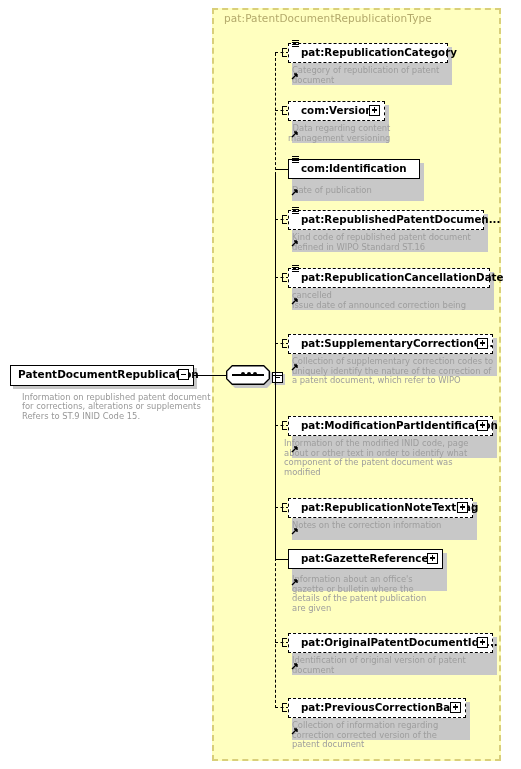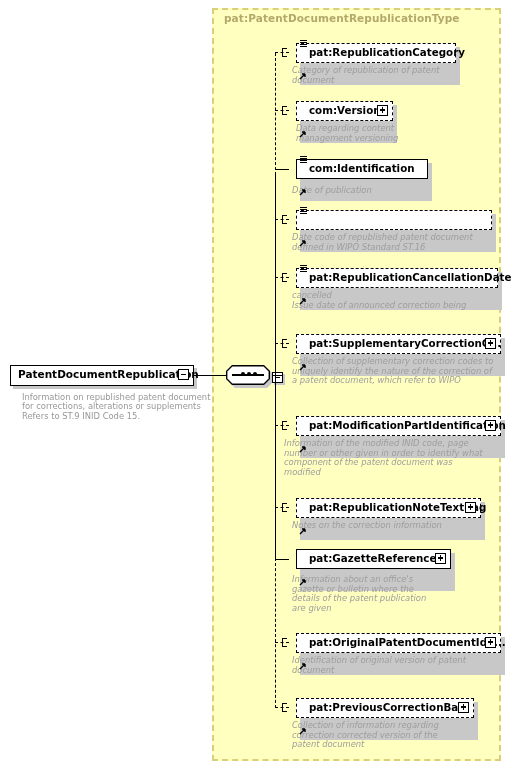--- a/index.html
+++ b/index.html
@@ -25,21 +25,21 @@
     border: 2px dashed #d9cf7a;
     background: #ffffbf;
     box-sizing: border-box;
   }
   #type-label {
     position: absolute;
     left: 224px;
     top: 12px;
     font-size: 10.5px;
     color: #b3a96b;
-    font-weight: bold;
+    font-weight: normal;
     letter-spacing: 0.1px;
     white-space: nowrap;
   }
 
   
   #root-node {
     position: absolute;
     left: 10px;
     top: 365px;
     width: 184px;
@@ -190,21 +190,20 @@
     border-left: 1.6px solid #000;
     border-top: 1.6px solid #000;
     border-bottom: 1.6px solid #000;
     box-sizing: border-box;
   }
 
   
   .elem {
     position: absolute;
     height: 38px;
-    margin-left: 8px;
   }
   .elem .shadow {
     position: absolute;
     left: 4px; top: 4px;
     right: -4px; bottom: -4px;
     background: #c8c8c8;
   }
   .elem .ebox {
     position: absolute;
     left: 0; top: 0;
@@ -281,21 +280,21 @@
     background: #000;
   }
 
   
   .edoc {
     position: absolute;
     font-size: 8.4px;
     line-height: 9.6px;
     color: #9d9d9d;
   }
-  .edoc div { white-space: nowrap; font-style: italic; }
+  .edoc div { white-space: nowrap; }
 </style>
 </head>
 <body>
 
 <div id="type-container"></div>
 <div id="type-label">pat:PatentDocumentRepublicationType</div>
 
 <div id="root-node">
   <div class="shadow"></div>
   <div class="box"></div>
@@ -358,21 +357,21 @@
   <div class="shadow"></div>
   <div class="ebox"></div>
   <div class="ref-arrow">
     <svg width="8" height="8" viewBox="0 0 8 8">
         <path d="M1 7 L6 2 M6 2 L3 2 M6 2 L6 5" stroke="#000" stroke-width="1.4" fill="none"></path>
       </svg>
   </div>
   <div class="ename">com:Version</div>
   <div class="plusbox" style="right:5px;"></div>
 </div>
-<div class="edoc" style="left:296px;top:124px;">
+<div class="edoc" style="left:288px;top:124px;text-align:right;">
   <div>Data regarding content</div>
   <div>management versioning</div>
 </div>
 
 <div class="stub solid" style="left:275px;top:168.6px;width:14px;"></div>
 <div class="elem required" style="left:288px;top:159px;width:132px;">
   <div class="shadow"></div>
   <div class="ebox"></div>
   <div class="st-icon">
       <i></i>
@@ -400,23 +399,24 @@
       <i></i>
       <i></i>
       <i></i>
       <i></i>
     </div>
   <div class="ref-arrow">
     <svg width="8" height="8" viewBox="0 0 8 8">
         <path d="M1 7 L6 2 M6 2 L3 2 M6 2 L6 5" stroke="#000" stroke-width="1.4" fill="none"></path>
       </svg>
   </div>
+  <div class="ename">pat:RepublishedPatentDocumen...</div>
 </div>
 <div class="edoc" style="left:292px;top:233px;">
-  <div>Date code of republished patent document</div>
+  <div>Kind code of republished patent document</div>
   <div>defined in WIPO Standard ST.16</div>
 </div>
 
 <div class="stub dashed" style="left:275px;top:277.4px;width:14px;"></div>
 <div class="stub-corner" style="left:282px;top:273px;"></div>
 <div class="elem optional" style="left:288px;top:268px;width:202px;">
   <div class="shadow"></div>
   <div class="ebox"></div>
   <div class="st-icon">
       <i></i>
@@ -463,21 +463,21 @@
   <div class="ref-arrow">
     <svg width="8" height="8" viewBox="0 0 8 8">
         <path d="M1 7 L6 2 M6 2 L3 2 M6 2 L6 5" stroke="#000" stroke-width="1.4" fill="none"></path>
       </svg>
   </div>
   <div class="ename">pat:ModificationPartIdentification</div>
   <div class="plusbox" style="right:5px;"></div>
 </div>
 <div class="edoc" style="left:284px;top:439px;">
   <div>Information of the modified INID code, page</div>
-  <div>number or other given in order to identify what</div>
+  <div>about or other text in order to identify what</div>
   <div>component of the patent document was</div>
   <div>modified</div>
 </div>
 
 <div class="stub dashed" style="left:275px;top:507.4px;width:14px;"></div>
 <div class="stub-corner" style="left:282px;top:503px;"></div>
 <div class="elem optional hasplus" style="left:288px;top:498px;width:185px;">
   <div class="shadow"></div>
   <div class="ebox"></div>
   <div class="ref-arrow">

